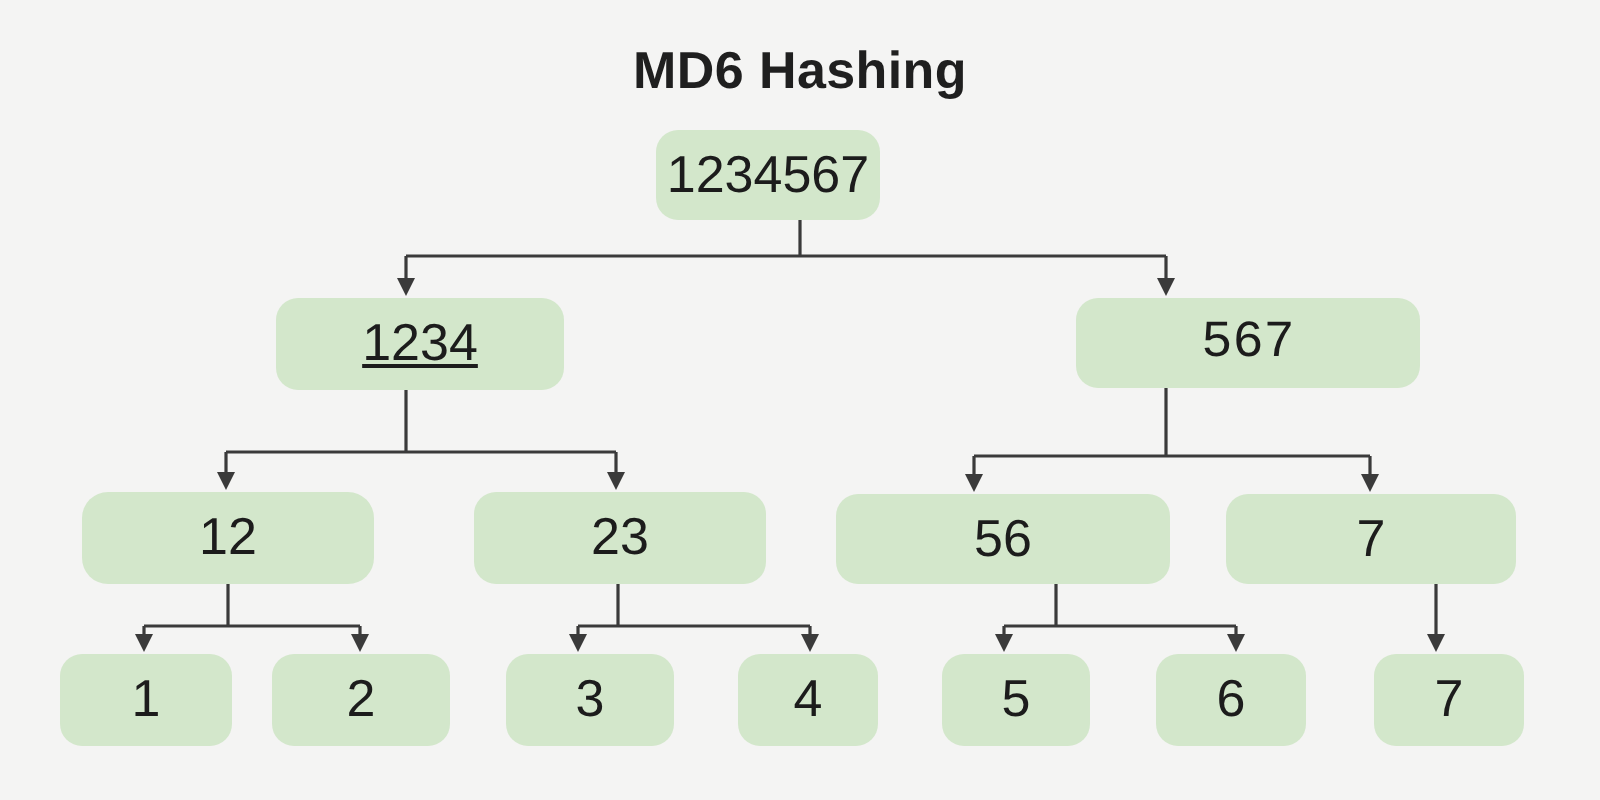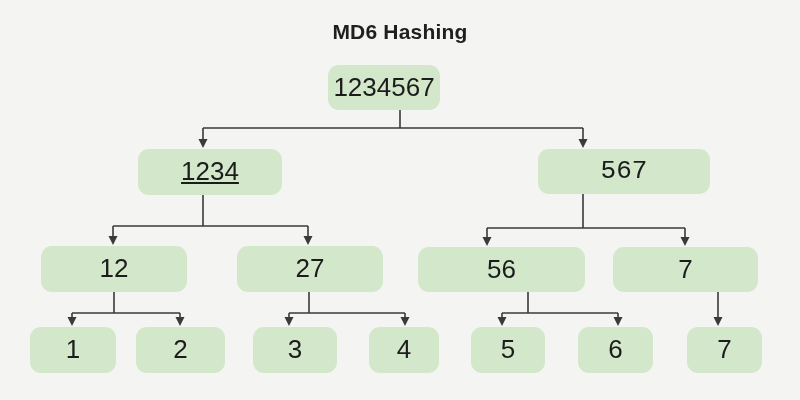--- a/index.html
+++ b/index.html
@@ -19,21 +19,21 @@
   .canvas {
     position: absolute;
     left: 0; top: 0;
     width: 800px; height: 400px;
   }
   .diagram-title {
     position: absolute;
     left: 0; top: 20px;
     width: 100%;
     text-align: center;
-    font-size: 21px;
+    font-size: 26px;
     font-weight: bold;
     letter-spacing: 0.2px;
     color: var(--title-text);
   }
   .connector-layer {
     position: absolute;
     left: 0; top: 0;
     width: 800px; height: 400px;
   }
   .node {
@@ -79,25 +79,25 @@
   <div>
       <div class="node" style="left: 328px; top: 65px; width: 112px; height: 45px;">
         <span>1234567</span>
       </div>
       <div class="node" style="left: 138px; top: 149px; width: 144px; height: 46px; text-decoration: underline;">
         <span>1234</span>
       </div>
       <div class="node" style="left: 538px; top: 149px; width: 172px; height: 45px; font-family: Liberation Mono, monospace;">
         <span>567</span>
       </div>
-      <div class="node" style="left: 41px; top: 246px; width: 146px; height: 46px;">
+      <div class="node" style="left: 41px; top: 246px; width: 146px; height: 46px; border-radius: 13px;">
         <span>12</span>
       </div>
       <div class="node" style="left: 237px; top: 246px; width: 146px; height: 46px;">
-        <span>27</span>
+        <span>23</span>
       </div>
       <div class="node" style="left: 418px; top: 247px; width: 167px; height: 45px;">
         <span>56</span>
       </div>
       <div class="node" style="left: 613px; top: 247px; width: 145px; height: 45px;">
         <span>7</span>
       </div>
       <div class="node" style="left: 30px; top: 327px; width: 86px; height: 46px;">
         <span>1</span>
       </div>

